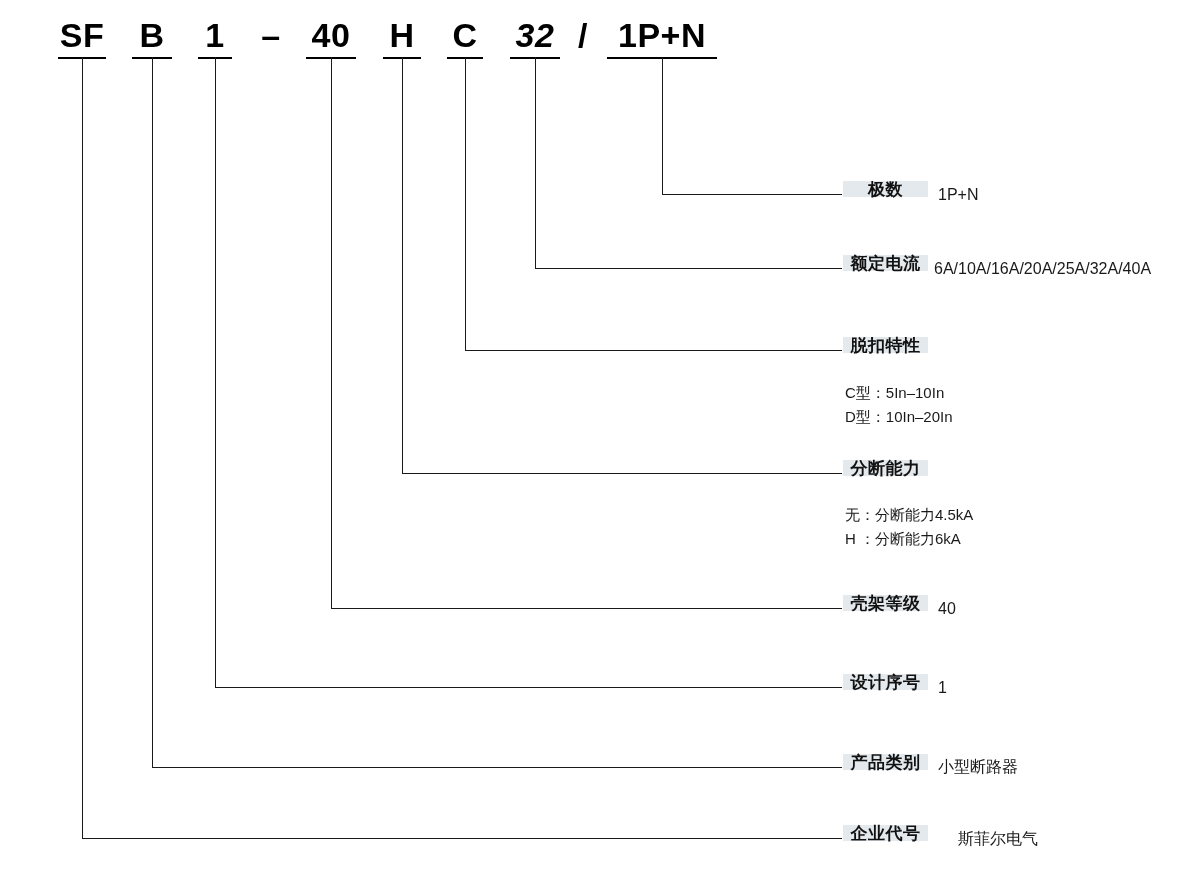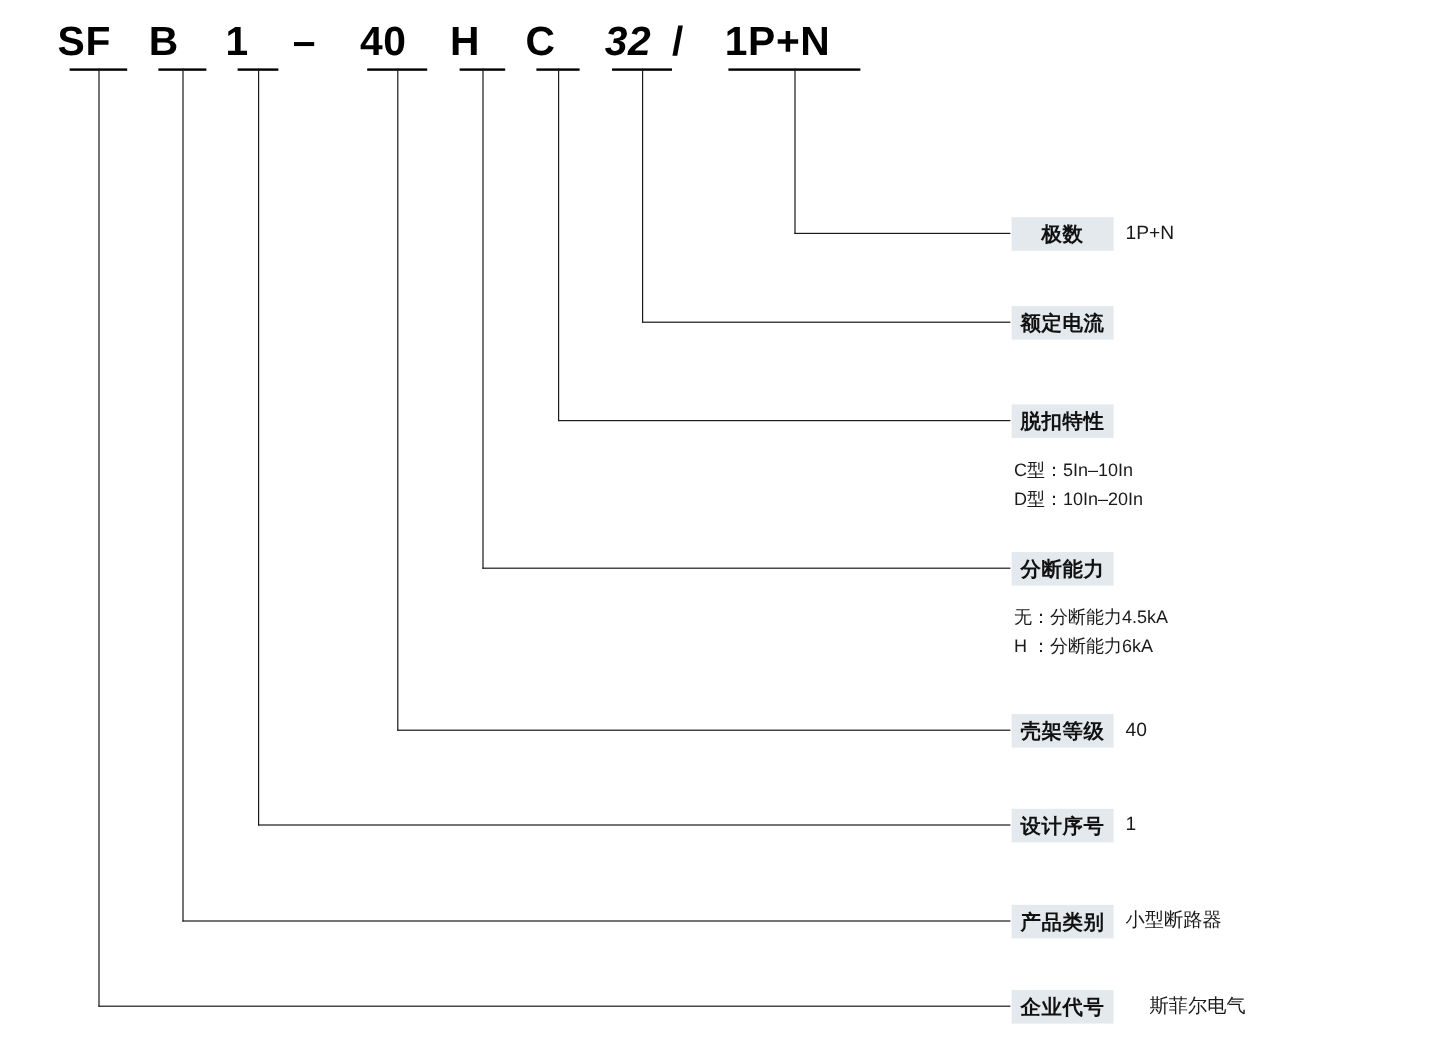--- a/index.html
+++ b/index.html
@@ -20,21 +20,21 @@
   }
 
   
   .code-seg {
     position: absolute;
     font-size: 34px;
     font-weight: bold;
     letter-spacing: 0.5px;
     line-height: 1;
     white-space: nowrap;
-    text-align: left;
+    text-align: center;
     color: #000000;
   }
 
   
   .code-bar {
     position: absolute;
     height: 0;
     border-top: 2px solid #000000;
   }
 
@@ -50,21 +50,21 @@
     border-top: 1.4px solid #1a1a1a;
   }
 
   
   .label-box {
     position: absolute;
     background: #e4e9ed;
     font-size: 17px;
     font-weight: bold;
     color: #111111;
-    height: 28px;
+    height: 16px;
     width: 85px;
     display: flex;
     align-items: center;
     justify-content: center;
     letter-spacing: 0.5px;
   }
   .label-value {
     position: absolute;
     font-size: 16px;
     color: #1a1a1a;
@@ -136,20 +136,21 @@
   <div class="lead-v" style="left:152px; top:57px; height:711px;"></div>
   <div class="lead-h" style="left:152px; top:767px; width:690px;"></div>
 
   <div class="lead-v" style="left:82px; top:57px; height:782px;"></div>
   <div class="lead-h" style="left:82px; top:838px; width:760px;"></div>
 
   <div class="label-box" style="left:843px; top:181px;">极数</div>
   <div class="label-value" style="left:938px; top:181px;">1P+N</div>
 
   <div class="label-box" style="left:843px; top:255px;">额定电流</div>
+  <div class="label-value" style="left:934px; top:255px;">6A/10A/16A/20A/25A/32A/40A</div>
 
   <div class="label-box" style="left:843px; top:337px;">脱扣特性</div>
   <div class="label-note" style="left:845px; top:381px;">C型：5In–10In</div>
   <div class="label-note" style="left:845px; top:405px;">D型：10In–20In</div>
 
   <div class="label-box" style="left:843px; top:460px;text-align:right;">分断能力</div>
   <div class="label-note" style="left:845px; top:503px;">无：分断能力4.5kA</div>
   <div class="label-note" style="left:845px; top:527px;">H ：分断能力6kA</div>
 
   <div class="label-box" style="left:843px; top:595px;">壳架等级</div>

